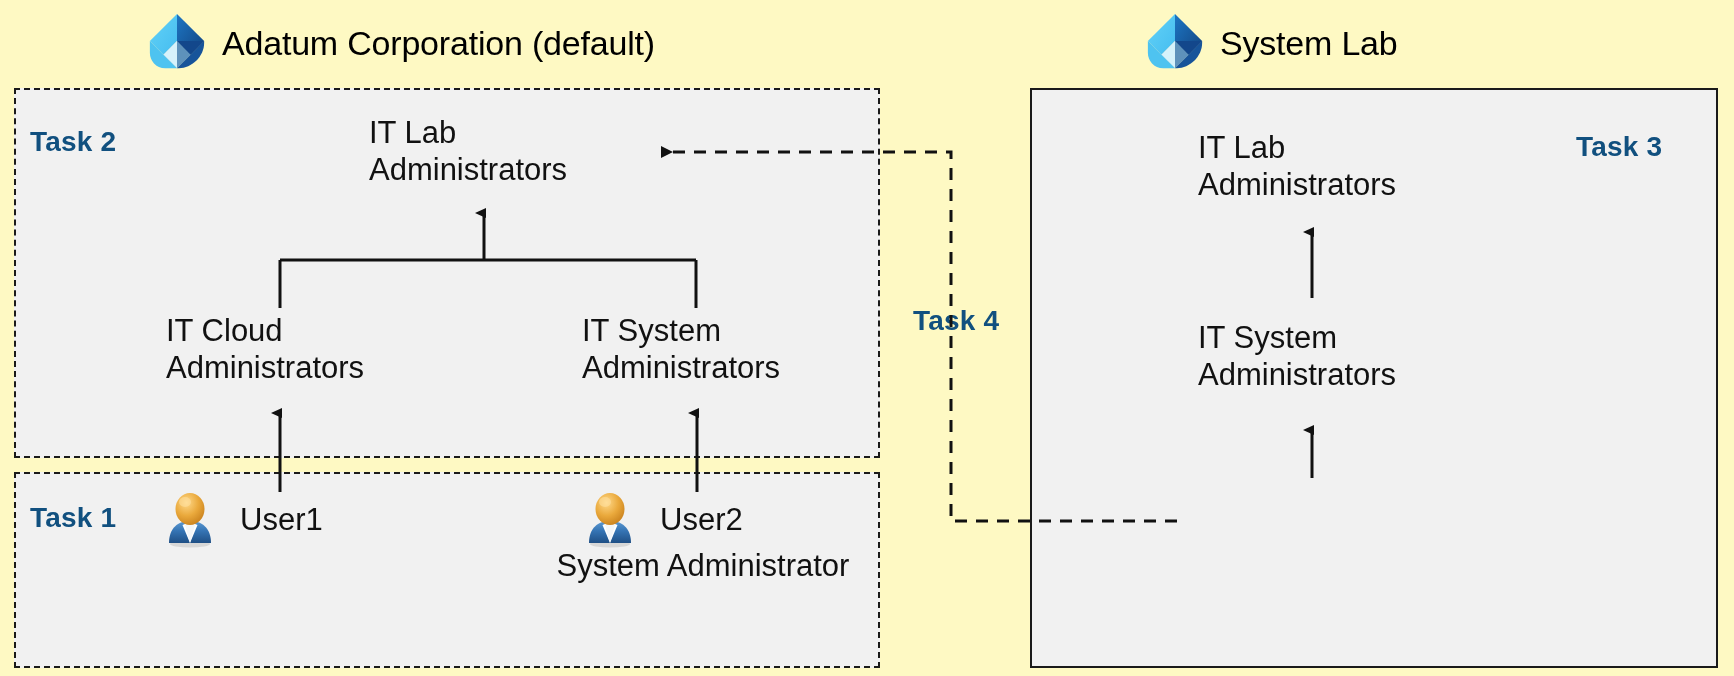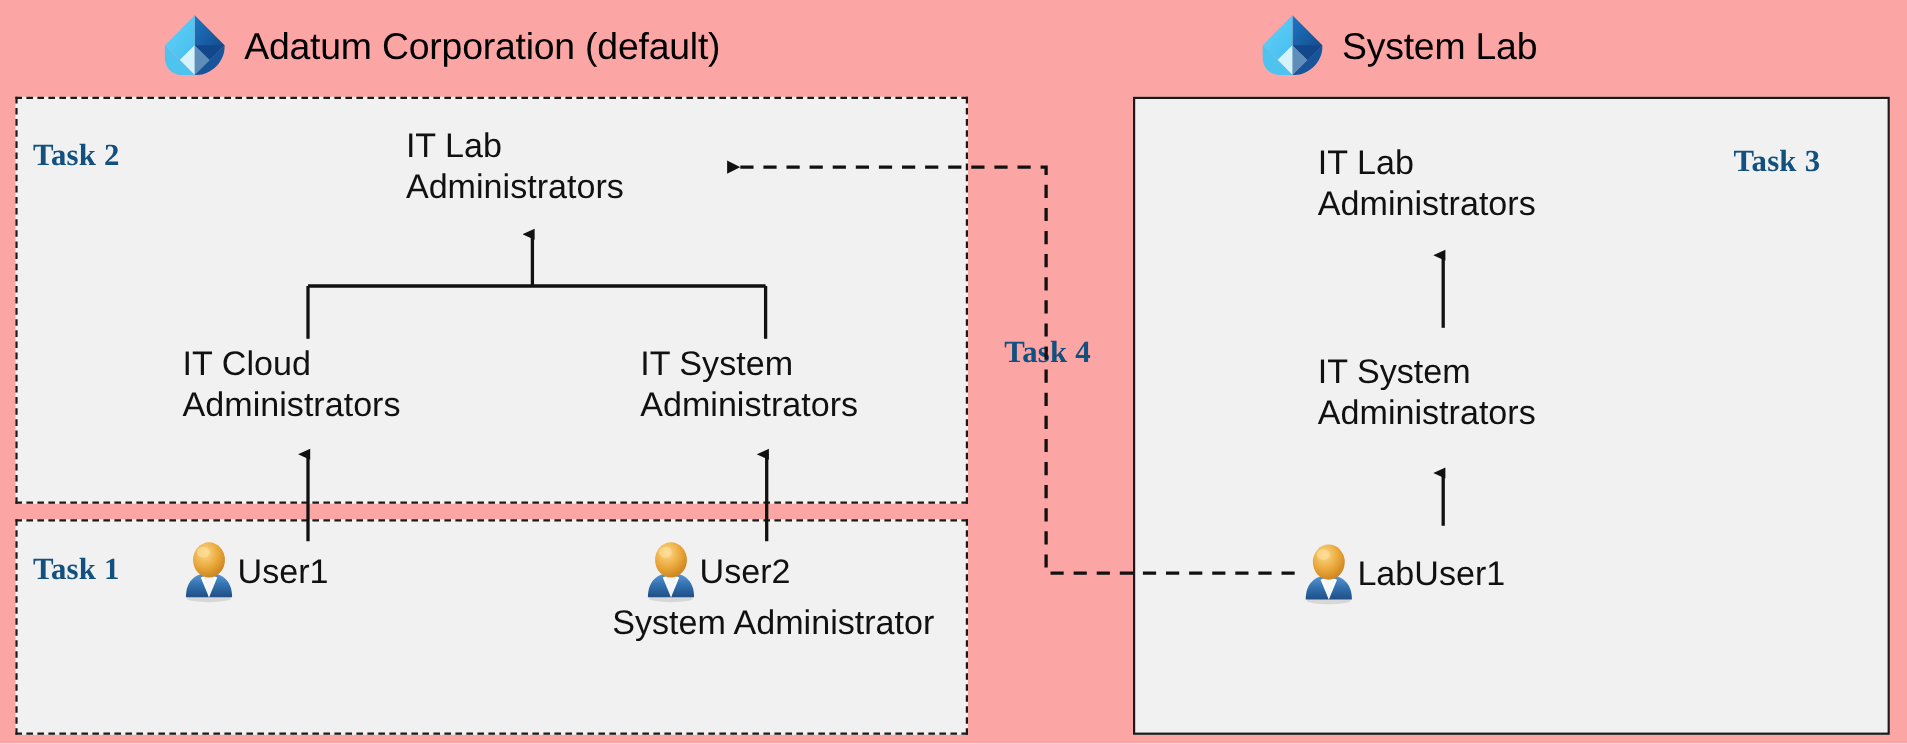--- a/index.html
+++ b/index.html
@@ -8,21 +8,21 @@
     background: #ffffff;
   }
   body {
     font-family: "Liberation Sans", sans-serif;
     -webkit-font-smoothing: antialiased;
   }
   #canvas {
     position: relative;
     width: 1734px;
     height: 676px;
-    background: #fca5a5;
+    background: #fef9c3;
     overflow: hidden;
   }
 
   
   .tenant-header {
     position: absolute;
     display: flex;
     align-items: center;
     gap: 14px;
     white-space: nowrap;
@@ -54,38 +54,37 @@
     background: #f1f1f1;
   }
 
   .task-label {
     position: absolute;
     font-size: 28px;
     font-weight: bold;
     color: #11507f;
     white-space: nowrap;
     letter-spacing: 0.2px;
-    font-family: Liberation Serif, serif;
   }
 
   .node-text {
     position: absolute;
     font-size: 31px;
     line-height: 1.18;
     color: #111111;
     text-align: left;
     white-space: nowrap;
     font-weight: 400;
   }
 
   .user-block {
     position: absolute;
     display: flex;
     align-items: flex-start;
-    gap: 0;
+    gap: 24px;
     white-space: nowrap;
   }
   .user-icon {
     width: 52px;
     height: 56px;
     flex: 0 0 auto;
   }
   .user-name {
     font-size: 31px;
     color: #111111;
@@ -230,33 +229,20 @@
   <div class="node-text" style="left:1198px; top:130px; width:230px;">
     <span>IT Lab</span><br>
     <span>Administrators</span>
   </div>
 
   <div class="node-text" style="left:1198px; top:320px; width:230px;">
     <span>IT System</span><br>
     <span>Administrators</span>
   </div>
 
-  <div class="user-block" style="left:1182px; top:494px;">
-    <span class="user-icon">
-      <svg viewBox="0 0 52 56" width="52" height="56" aria-hidden="true">
-        <ellipse cx="26" cy="52" rx="20" ry="3.4" fill="#b9b9b9" opacity="0.45"></ellipse>
-        <path d="M5 51 C5 36 14 29 26 29 C38 29 47 36 47 51 Z" fill="url(#bodyG)"></path>
-        <path d="M26 30 L18.5 33 L26 51 L33.5 33 Z" fill="#ffffff"></path>
-        <path d="M26 30 L21 33 L26 51 L31 33 Z" fill="#f4f6f8"></path>
-        <ellipse cx="26" cy="17" rx="14.5" ry="16" fill="url(#headG)"></ellipse>
-        <ellipse cx="21" cy="10" rx="6" ry="5" fill="#ffe2a4" opacity="0.55"></ellipse>
-      </svg>
-    </span>
-    <span class="user-name">LabUser1</span>
-  </div>
 
   <div class="task-label" style="left:913px; top:305px;">Task 4</div>
 
   <svg class="overlay">
     <defs>
       <marker id="arrUp" markerWidth="12" markerHeight="12" refX="5" refY="9" orient="auto" markerUnits="userSpaceOnUse">
         <path d="M5 0 L10 11 L0 11 Z" fill="#111111"></path>
       </marker>
       <marker id="arrLeft" markerWidth="14" markerHeight="14" refX="10" refY="6" orient="auto" markerUnits="userSpaceOnUse">
         <path d="M0 6 L12 0 L12 12 Z" fill="#111111"></path>

